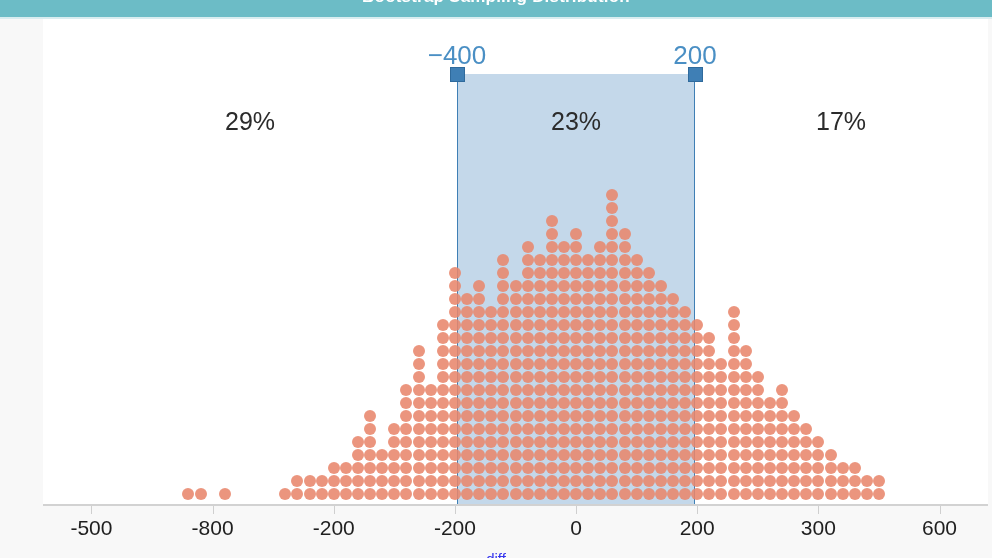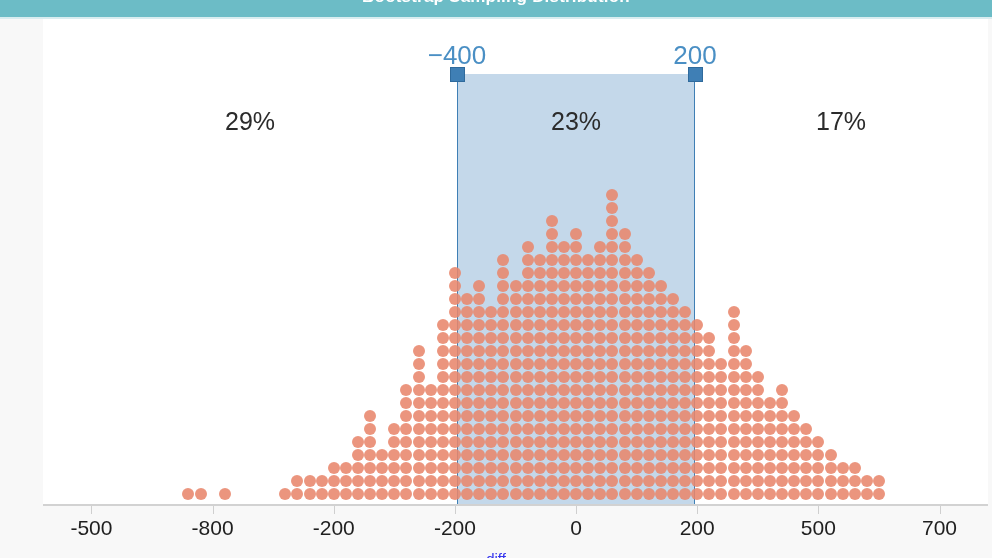--- a/index.html
+++ b/index.html
@@ -767,20 +767,20 @@
         <div class="tick-label" style="left: 212.615px;">-800</div>
         <div class="tick" style="left: 333.769px;"></div>
         <div class="tick-label" style="left: 333.769px;">-200</div>
         <div class="tick" style="left: 454.923px;"></div>
         <div class="tick-label" style="left: 454.923px;">-200</div>
         <div class="tick" style="left: 576.077px;"></div>
         <div class="tick-label" style="left: 576.077px;">0</div>
         <div class="tick" style="left: 697.231px;"></div>
         <div class="tick-label" style="left: 697.231px;">200</div>
         <div class="tick" style="left: 818.385px;"></div>
-        <div class="tick-label" style="left: 818.385px;">500</div>
+        <div class="tick-label" style="left: 818.385px;">300</div>
         <div class="tick" style="left: 939.538px;"></div>
-        <div class="tick-label" style="left: 939.538px;">700</div>
+        <div class="tick-label" style="left: 939.538px;">600</div>
       </div>
     <div class="axis-title">diff</div>
   </div>
 
 </div>
 
 </body></html>

